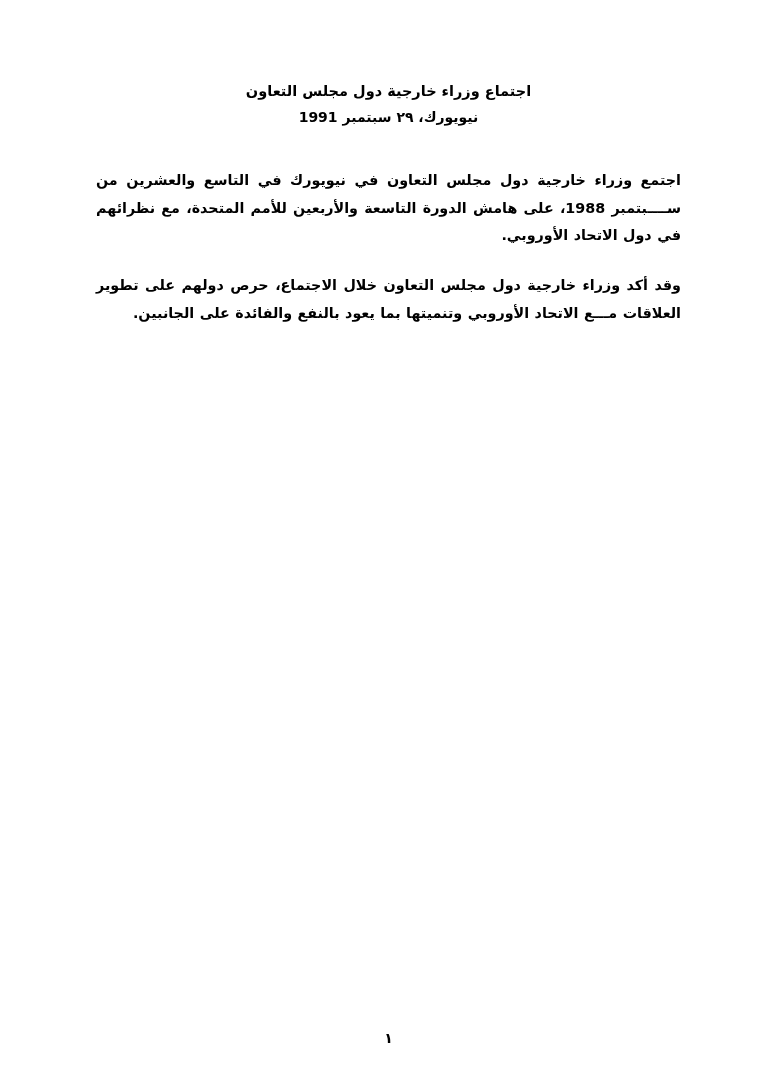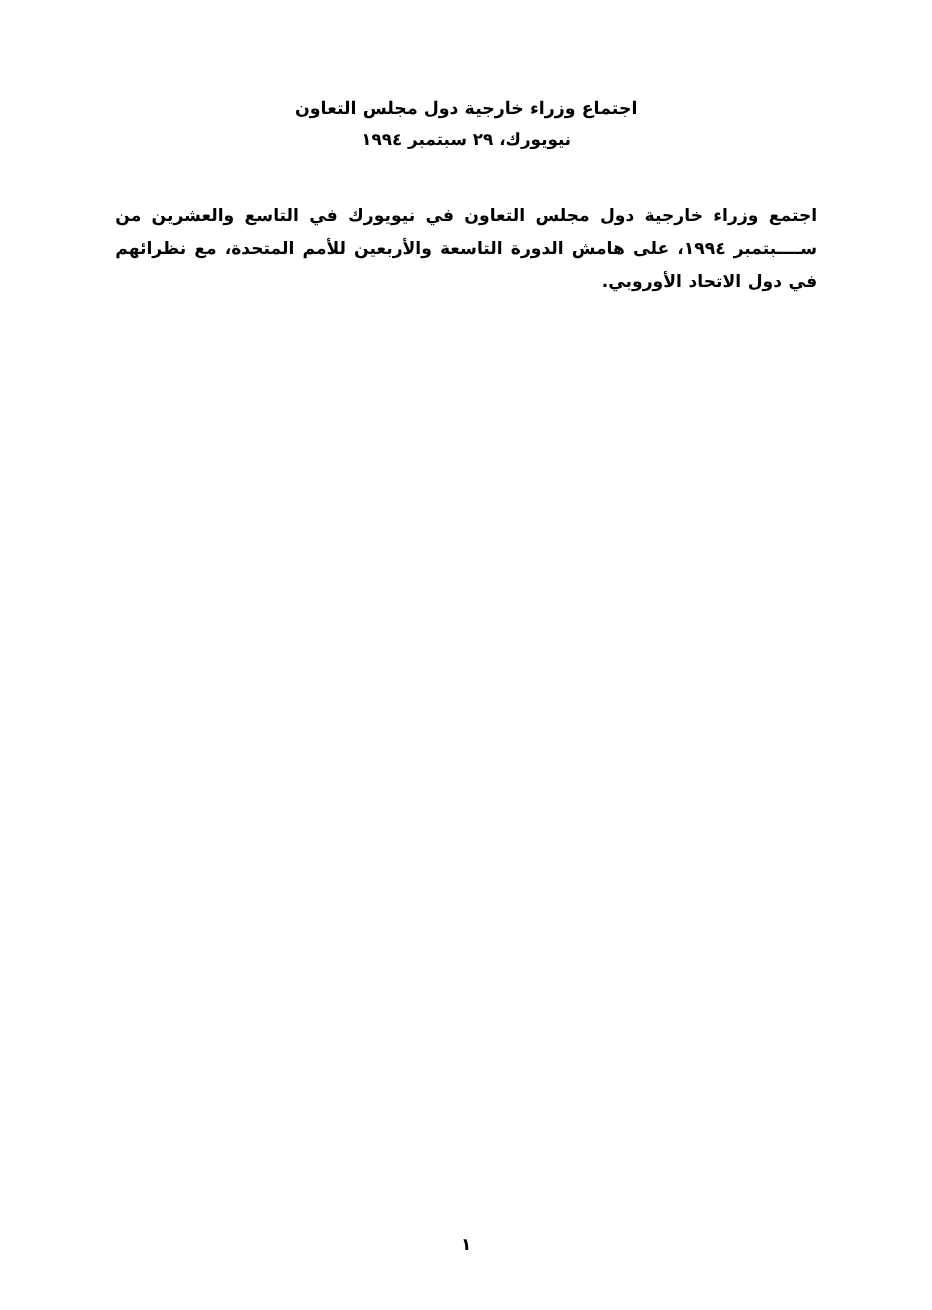--- a/index.html
+++ b/index.html
@@ -74,23 +74,24 @@
   }
 </style>
 </head>
 <body>
 
 <div class="page">
   <div class="content">
 
     <div class="title-block">
       <span class="title-line">اجتماع وزراء خارجية دول مجلس التعاون</span>
-      <span class="title-line date">نيويورك، ٢٩ سبتمبر ١٩٩٤</span>
+      <span class="title-line date">نيويورك، ٢٩ سبتمبر 1991</span>
     </div>
 
     <div class="body-block">
-      <p class="para">اجتمع وزراء خارجية دول مجلس التعاون في نيويورك في التاسع والعشرين من ســــبتمبر ١٩٩٤، على هامش الدورة التاسعة والأربعين للأمم المتحدة، مع نظرائهم في دول الاتحاد الأوروبي.</p>
+      <p class="para">اجتمع وزراء خارجية دول مجلس التعاون في نيويورك في التاسع والعشرين من ســــبتمبر 1988، على هامش الدورة التاسعة والأربعين للأمم المتحدة، مع نظرائهم في دول الاتحاد الأوروبي.</p>
+      <p class="para spacer-2">وقد أكد وزراء خارجية دول مجلس التعاون خلال الاجتماع، حرص دولهم على تطوير العلاقات مـــع الاتحاد الأوروبي وتنميتها بما يعود بالنفع والفائدة على الجانبين.</p>
     </div>
 
   </div>
 
   <div class="page-number">١</div>
 </div>
 
 </body></html>

